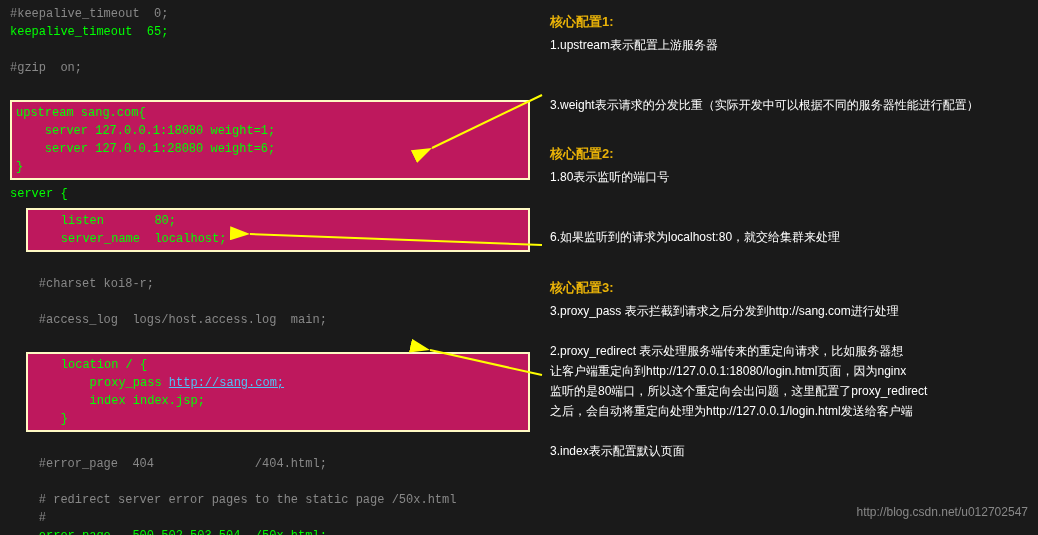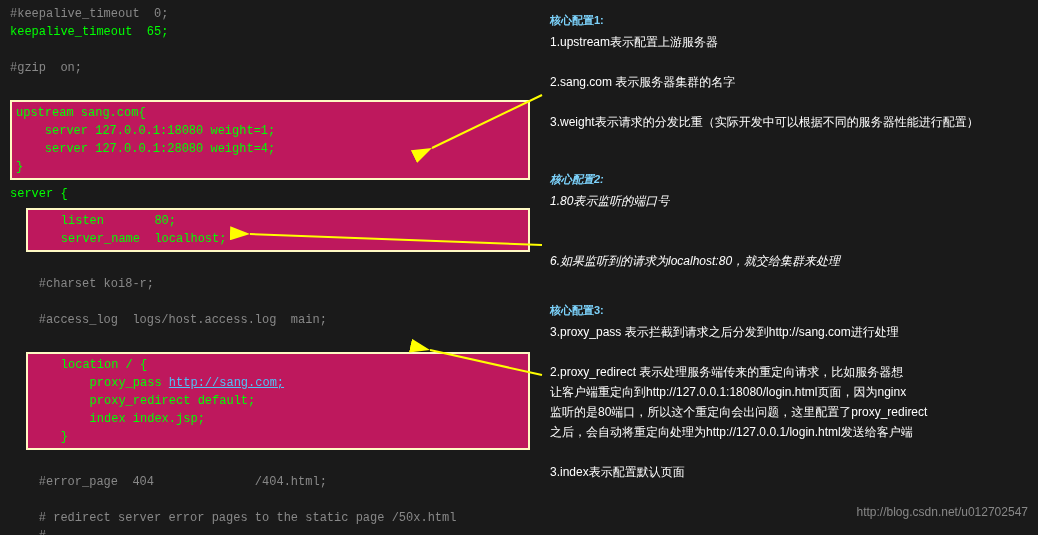--- a/index.html
+++ b/index.html
@@ -41,22 +41,22 @@
     .code-line.gray { color: #888888; }
 
     .boxed-section {
       border: 2px solid #fef9c3;
       margin: 5px 0;
       padding: 2px 4px;
       background-color: #be185d;
     }
 
     .annotation-title {
-      color: #7dd3fc;
-      font-size: 11px;
+      color: #eab308;
+      font-size: 13px;
       font-weight: bold;
       margin-bottom: 4px;
       font-family: 'Microsoft YaHei', SimHei, sans-serif;
     }
     .annotation-item {
       color: #ffffff;
       font-size: 12px;
       line-height: 20px;
       font-family: 'Microsoft YaHei', SimHei, sans-serif;
     }
@@ -87,66 +87,64 @@
 
     <div class="code-line gray">#keepalive_timeout  0;</div>
     <div class="code-line">keepalive_timeout  65;</div>
     <div class="code-line">&nbsp;</div>
     <div class="code-line gray">#gzip  on;</div>
     <div class="code-line">&nbsp;</div>
 
     <div class="boxed-section">
       <div class="code-line">upstream sang.com{</div>
       <div class="code-line">    server 127.0.0.1:18080 weight=1;</div>
-      <div class="code-line">    server 127.0.0.1:28080 weight=4;</div>
+      <div class="code-line">    server 127.0.0.1:28080 weight=6;</div>
       <div class="code-line">}</div>
     </div>
 
     <div class="code-line">server {</div>
 
     <div class="boxed-section" style="margin-left:16px; width: calc(100% - 16px);">
       <div class="code-line">    listen       80;</div>
       <div class="code-line">    server_name  localhost;</div>
     </div>
 
     <div class="code-line">&nbsp;</div>
     <div class="code-line gray">    #charset koi8-r;</div>
     <div class="code-line">&nbsp;</div>
     <div class="code-line gray">    #access_log  logs/host.access.log  main;</div>
     <div class="code-line">&nbsp;</div>
 
     <div class="boxed-section" style="margin-left:16px; width: calc(100% - 16px);">
       <div class="code-line">    location / {</div>
       <div class="code-line">        proxy_pass <span class="link-text">http://sang.com;</span></div>
-      <div class="code-line">        proxy_redirect default;</div>
       <div class="code-line">        index index.jsp;</div>
       <div class="code-line">    }</div>
     </div>
 
     <div class="code-line">&nbsp;</div>
     <div class="code-line gray">    #error_page  404              /404.html;</div>
     <div class="code-line">&nbsp;</div>
     <div class="code-line gray">    # redirect server error pages to the static page /50x.html</div>
     <div class="code-line gray">    #</div>
     <div class="code-line">    error_page   500 502 503 504  /50x.html;</div>
 
   </div>
 
   <div class="annotation-panel">
 
     <div class="annotation-block" style="margin-top: 5px;">
       <div class="annotation-title">核心配置1:</div>
       <div class="annotation-item">1.upstream表示配置上游服务器</div>
       <div class="annotation-item">&nbsp;</div>
-      <div class="annotation-item">2.sang.com 表示服务器集群的名字</div>
       <div class="annotation-item">&nbsp;</div>
       <div class="annotation-item">3.weight表示请求的分发比重（实际开发中可以根据不同的服务器性能进行配置）</div>
     </div>
 
-    <div class="annotation-block" style="margin-top: 40px; font-style: italic;">
+    <div class="annotation-block" style="margin-top: 30px;">
       <div class="annotation-title">核心配置2:</div>
       <div class="annotation-item">1.80表示监听的端口号</div>
       <div class="annotation-item">&nbsp;</div>
       <div class="annotation-item">&nbsp;</div>
       <div class="annotation-item">6.如果监听到的请求为localhost:80，就交给集群来处理</div>
     </div>
 
     <div class="annotation-block" style="margin-top: 32px;">
       <div class="annotation-title">核心配置3:</div>
       <div class="annotation-item">3.proxy_pass 表示拦截到请求之后分发到http://sang.com进行处理</div>

